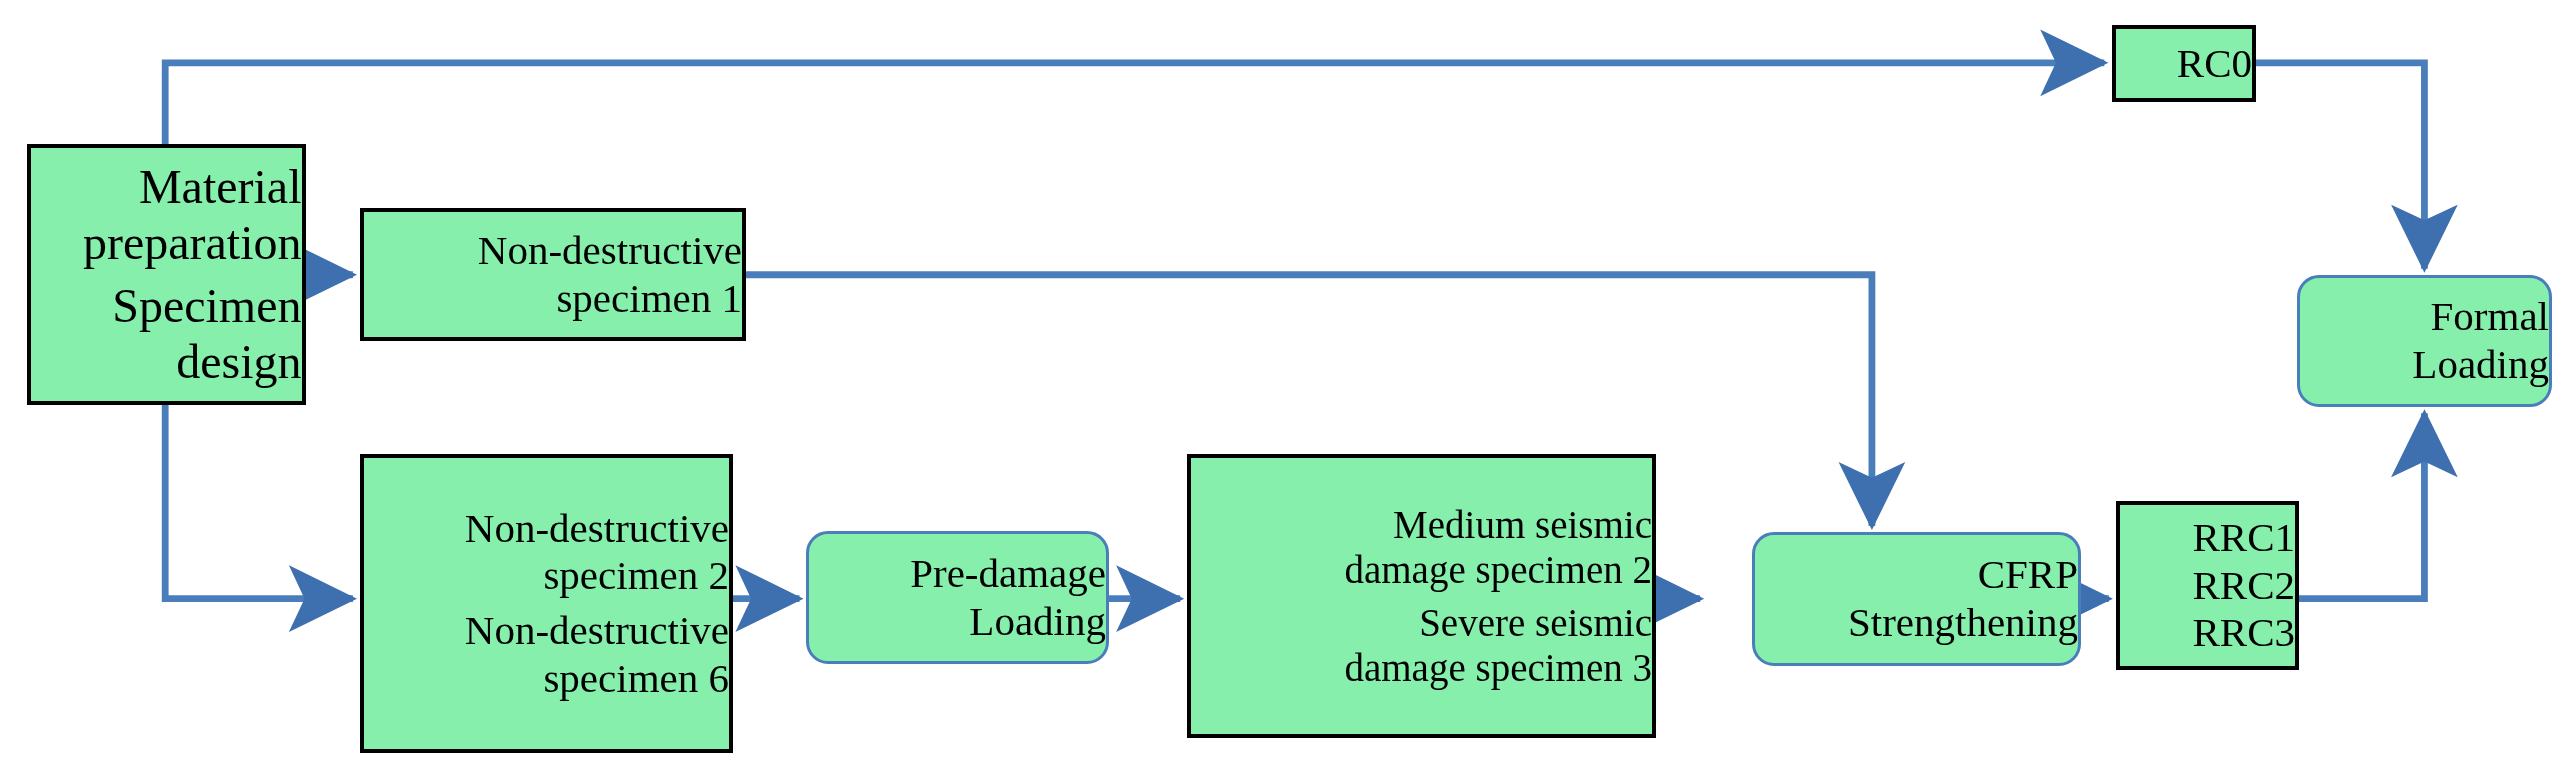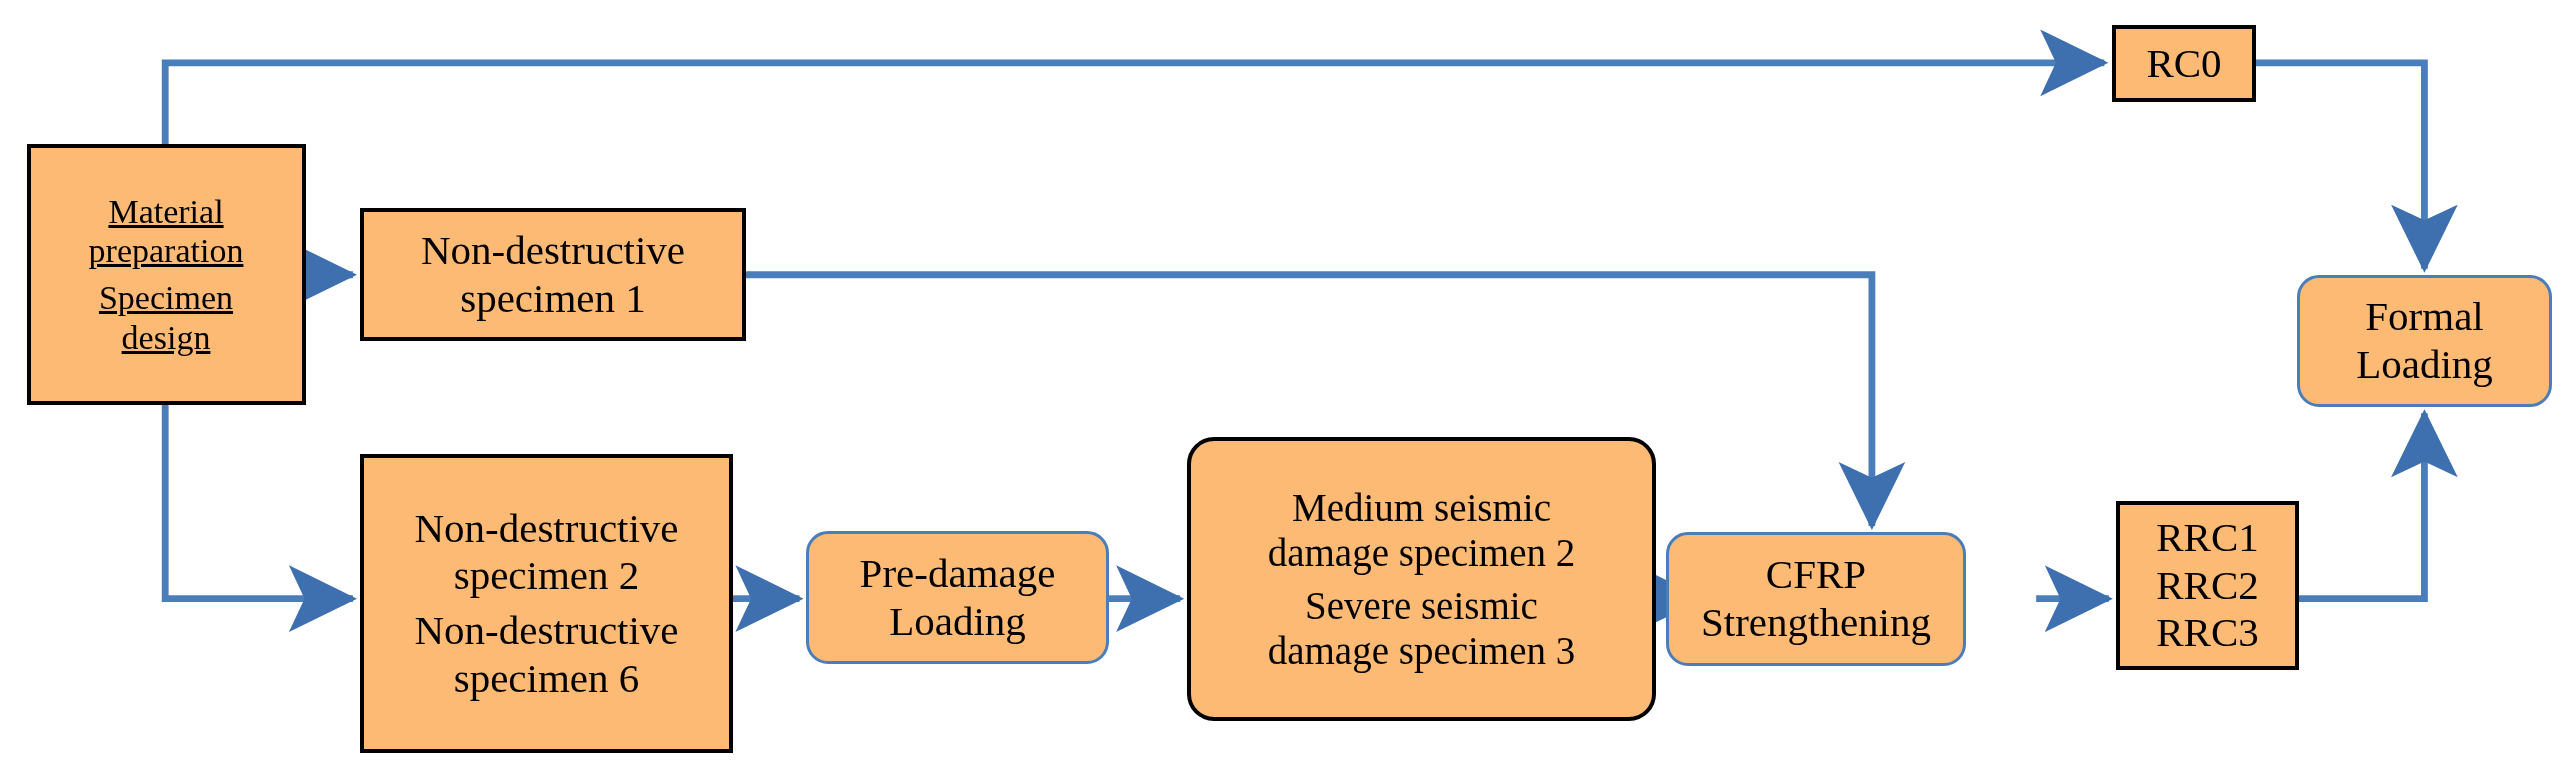--- a/index.html
+++ b/index.html
@@ -22,23 +22,23 @@
     left: 0;
     top: 0;
     width: 2576px;
     height: 772px;
   }
   .node {
     position: absolute;
     box-sizing: border-box;
     display: flex;
     flex-direction: column;
-    align-items: center;
+    align-items: flex-end;
     justify-content: center;
-    background: #fdba74;
+    background: #86efac;
     text-align: center;
     color: #000000;
     z-index: 5;
   }
   .node-black {
     border: 4.5px solid #000000;
     border-radius: 0;
   }
   .node-blue {
     border: 3.8px solid #4A7EBB;
@@ -46,21 +46,21 @@
   }
   .node-line {
     display: block;
     line-height: 1.16;
     white-space: nowrap;
   }
   .gap-line {
     display: block;
     height: 0.62em;
   }
-  .f56 { font-size: 34px; text-decoration: underline; }
+  .f56 { font-size: 48px; }
   .f54 { font-size: 41px; }
   .f52 { font-size: 39px; }
 </style>
 </head>
 <body>
 
 <div id="canvas">
 
   <svg id="edges" viewBox="0 0 3403 1020" width="2576" height="772" xmlns="http://www.w3.org/2000/svg">
     <defs>
@@ -128,29 +128,29 @@
     <span class="gap-line"></span>
     <span class="node-line f54">Non-destructive</span>
     <span class="node-line f54">specimen 6</span>
   </div>
 
   <div class="node node-blue" style="left:806px; top:531px; width:303px; height:133px;">
     <span class="node-line f54">Pre-damage</span>
     <span class="node-line f54">Loading</span>
   </div>
 
-  <div class="node node-black" style="left:1187px; top:437px; width:469px; height:284px;border-radius:27px;">
+  <div class="node node-black" style="left:1187px; top:454px; width:469px; height:284px;">
     <span class="node-line f52">Medium seismic</span>
     <span class="node-line f52">damage specimen 2</span>
     <span class="gap-line"></span>
     <span class="node-line f52">Severe seismic</span>
     <span class="node-line f52">damage specimen 3</span>
   </div>
 
-  <div class="node node-blue" style="left:1666px; top:532px; width:300px; height:134px;font-family:Liberation Serif, serif;">
+  <div class="node node-blue" style="left:1752px; top:532px; width:329px; height:134px;font-family:Liberation Serif, serif;">
     <span class="node-line f54">CFRP</span>
     <span class="node-line f54">Strengthening</span>
   </div>
 
   <div class="node node-black" style="left:2116px; top:501px; width:183px; height:169px;">
     <span class="node-line f54">RRC1</span>
     <span class="node-line f54">RRC2</span>
     <span class="node-line f54">RRC3</span>
   </div>
 

